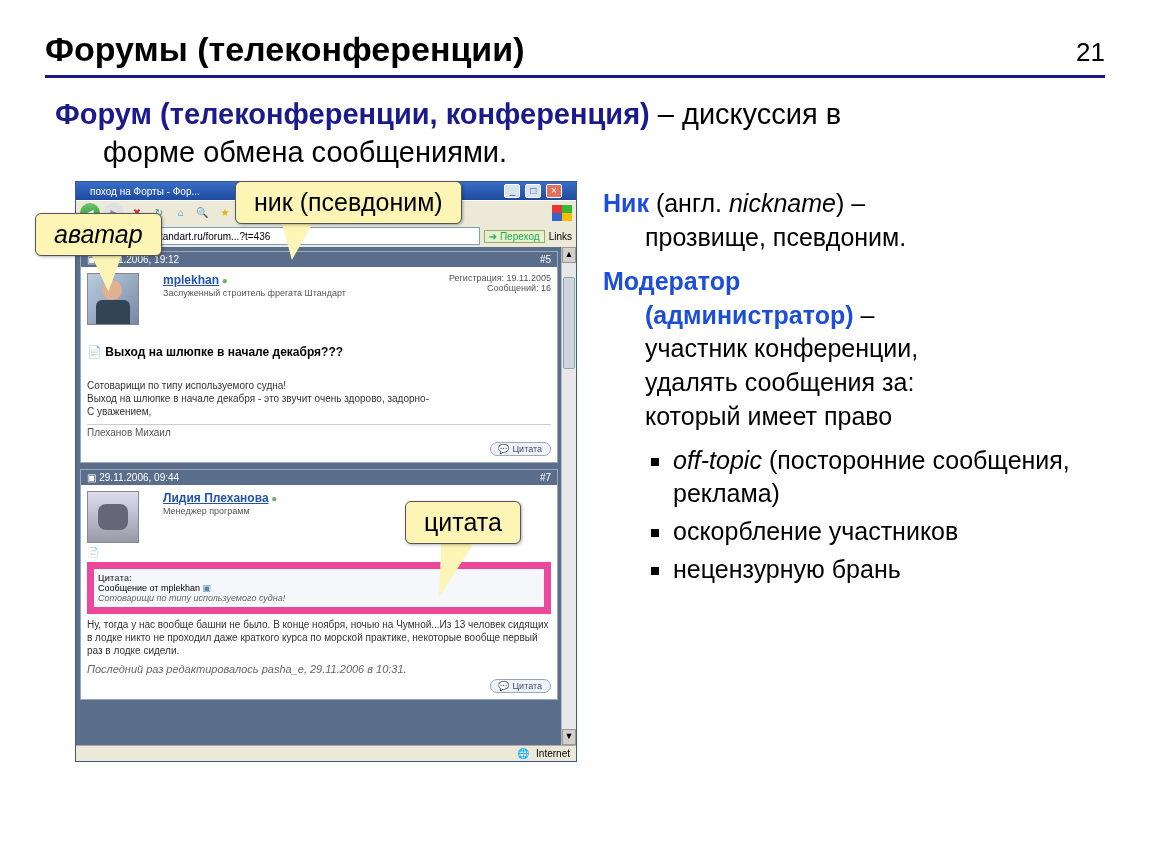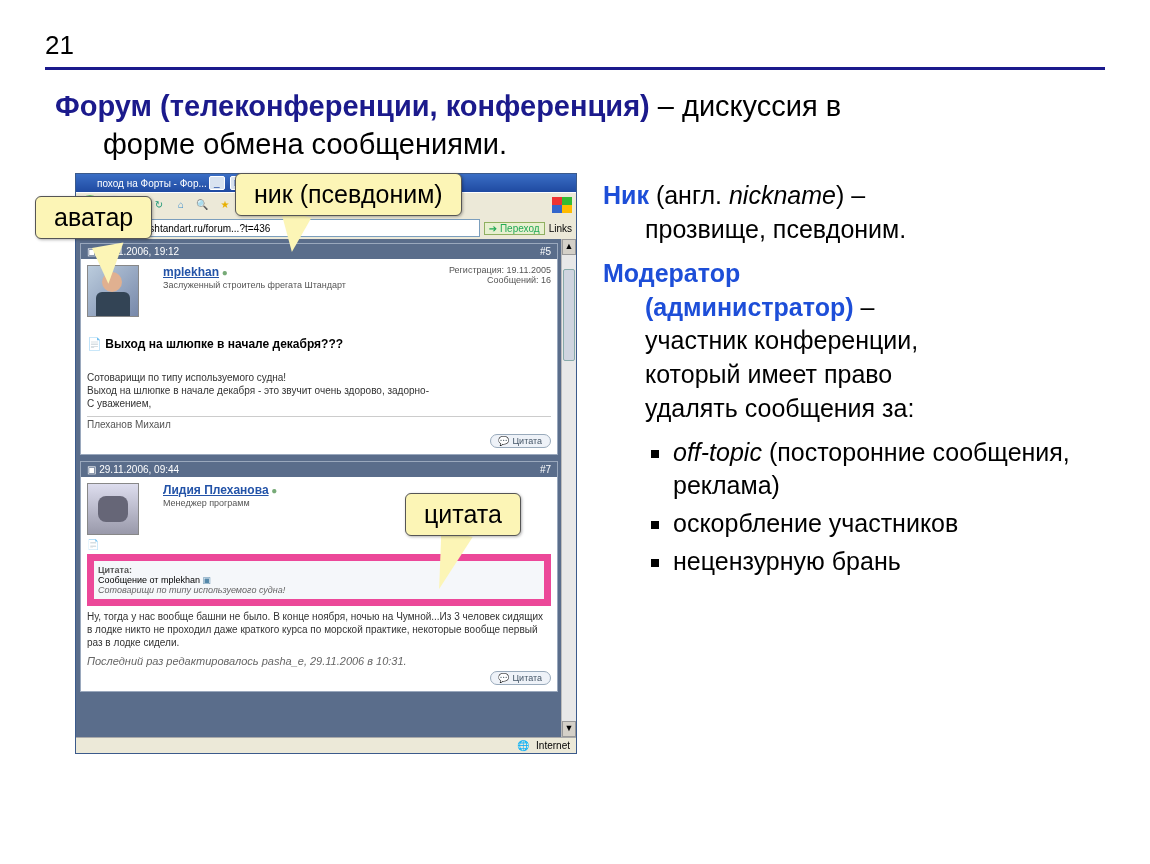--- a/index.html
+++ b/index.html
@@ -93,22 +93,23 @@
     background: #ece9d8;
     width: 500px;
     margin-left: 30px;
     font-size: 10px;
     font-family: Tahoma, Arial, sans-serif;
     color: #000;
   }
   .ie .titlebar {
     background: linear-gradient(#3a6ec5, #1f4aa1);
     color: #fff;
-    padding: 2px 21px;
-    display: flex;
+    padding: 2px 14px;
+    display: flex;
+    justify-content: space-between;
     align-items: center;
     font-size: 10px;
   }
   .winbtns span {
     display: inline-block; width: 14px; height: 12px;
     background: #d9e3f0; border: 1px solid #fff; border-radius: 2px;
     margin-left: 2px; color:#1f4aa1; text-align:center; line-height:12px;
     font-family: Arial;
   }
   .ie .toolbar {
@@ -209,32 +210,33 @@
     border-left:1px solid #bbb;
   }
   .scrollbar .arrow { height:14px; background:#d4d0c8; border:1px solid #999; text-align:center; line-height:12px; font-size:9px;}
   .scrollbar .thumb { position:absolute; top:30px; left:1px; right:1px; height:90px; background:#cfd5e0; border:1px solid #8aa; border-radius:2px;}
 </style>
 </head>
 <body>
 
 <div class="slide">
   <div class="header">
+    <div class="title">Форумы (телеконференции)</div>
     <div class="page-num">21</div>
   </div>
 
   <div class="intro">
     <span class="term">Форум (телеконференции, конференция)</span><span> – </span><span>дискуссия в</span>
     <span class="cont">форме обмена сообщениями.</span>
   </div>
 
   <div class="content">
     <div class="browser-wrap">
 
-      <div class="callout" style="left:-10px; top:23px;">аватар</div>
+      <div class="callout" style="left:-10px; top:32px;font-style:italic;">аватар</div>
       <div class="callout-tail tail-down" style="left:50px; top:72px; transform: rotate(-10deg);"></div>
 
       <div class="callout" style="left:190px; top:0px;">ник (псевдоним)</div>
       <div class="callout-tail tail-down" style="left:230px; top:40px; border-right-width:10px; border-left-width:22px; transform:rotate(15deg);"></div>
 
       <div class="callout" style="left:360px; top:320px;">цитата</div>
       <div class="callout-tail tail-down" style="left:390px; top:360px; border-top-width:58px; transform:rotate(12deg);"></div>
 
       <div class="ie">
         <div class="titlebar">
@@ -314,21 +316,21 @@
                   <span class="nick">Лидия Плеханова</span> <span class="status-dot">●</span><br>
                   <span class="rank">Менеджер программ</span>
                 </div>
               </div>
               <div>📄</div>
               <div class="blockquote">
                 <span class="qh">Цитата:</span>
                 <span>Сообщение от mplekhan</span> <span style="color:#58a;">▣</span><br>
                 <span class="qt">Сотоварищи по типу используемого судна!</span>
               </div>
-              <div class="msg">Ну, тогда у нас вообще башни не было. В конце ноября, ночью на Чумной...Из 3 человек сидящих в лодке никто не проходил даже краткого курса по морской практике, некоторые вообще первый раз в лодке сидели.</div>
+              <div class="msg">Ну, тогда у нас вообще башни не было. В конце ноября, ночью на Чумной...Из 13 человек сидящих в лодке никто не проходил даже краткого курса по морской практике, некоторые вообще первый раз в лодке сидели.</div>
               <div class="edited">Последний раз редактировалось pasha_e, 29.11.2006 в 10:31.</div>
               <span class="quote-btn">💬 <span>Цитата</span></span>
               <div style="clear:both"></div>
             </div>
           </div>
         </div>
 
         <div class="statusbar">
           <span class="globe">🌐</span>
           <span>Internet</span>
@@ -338,22 +340,22 @@
 
     <div class="right-col">
       <p>
         <span class="term">Ник</span><span> (англ. </span><span class="em">nickname</span><span>) –</span>
         <span class="indent">прозвище, псевдоним.</span>
       </p>
       <p>
         <span class="term">Модератор</span>
         <span class="indent"><span class="term">(администратор)</span><span> –</span></span>
         <span class="indent">участник конференции,</span>
+        <span class="indent">удалять сообщения за:</span>
         <span class="indent">который имеет право</span>
-        <span class="indent">удалять сообщения за:</span>
       </p>
       <ul>
         <li><span class="em">off-topic</span><span> (посторонние сообщения, реклама)</span></li>
         <li>оскорбление участников</li>
         <li>нецензурную брань</li>
       </ul>
     </div>
   </div>
 </div>
 

